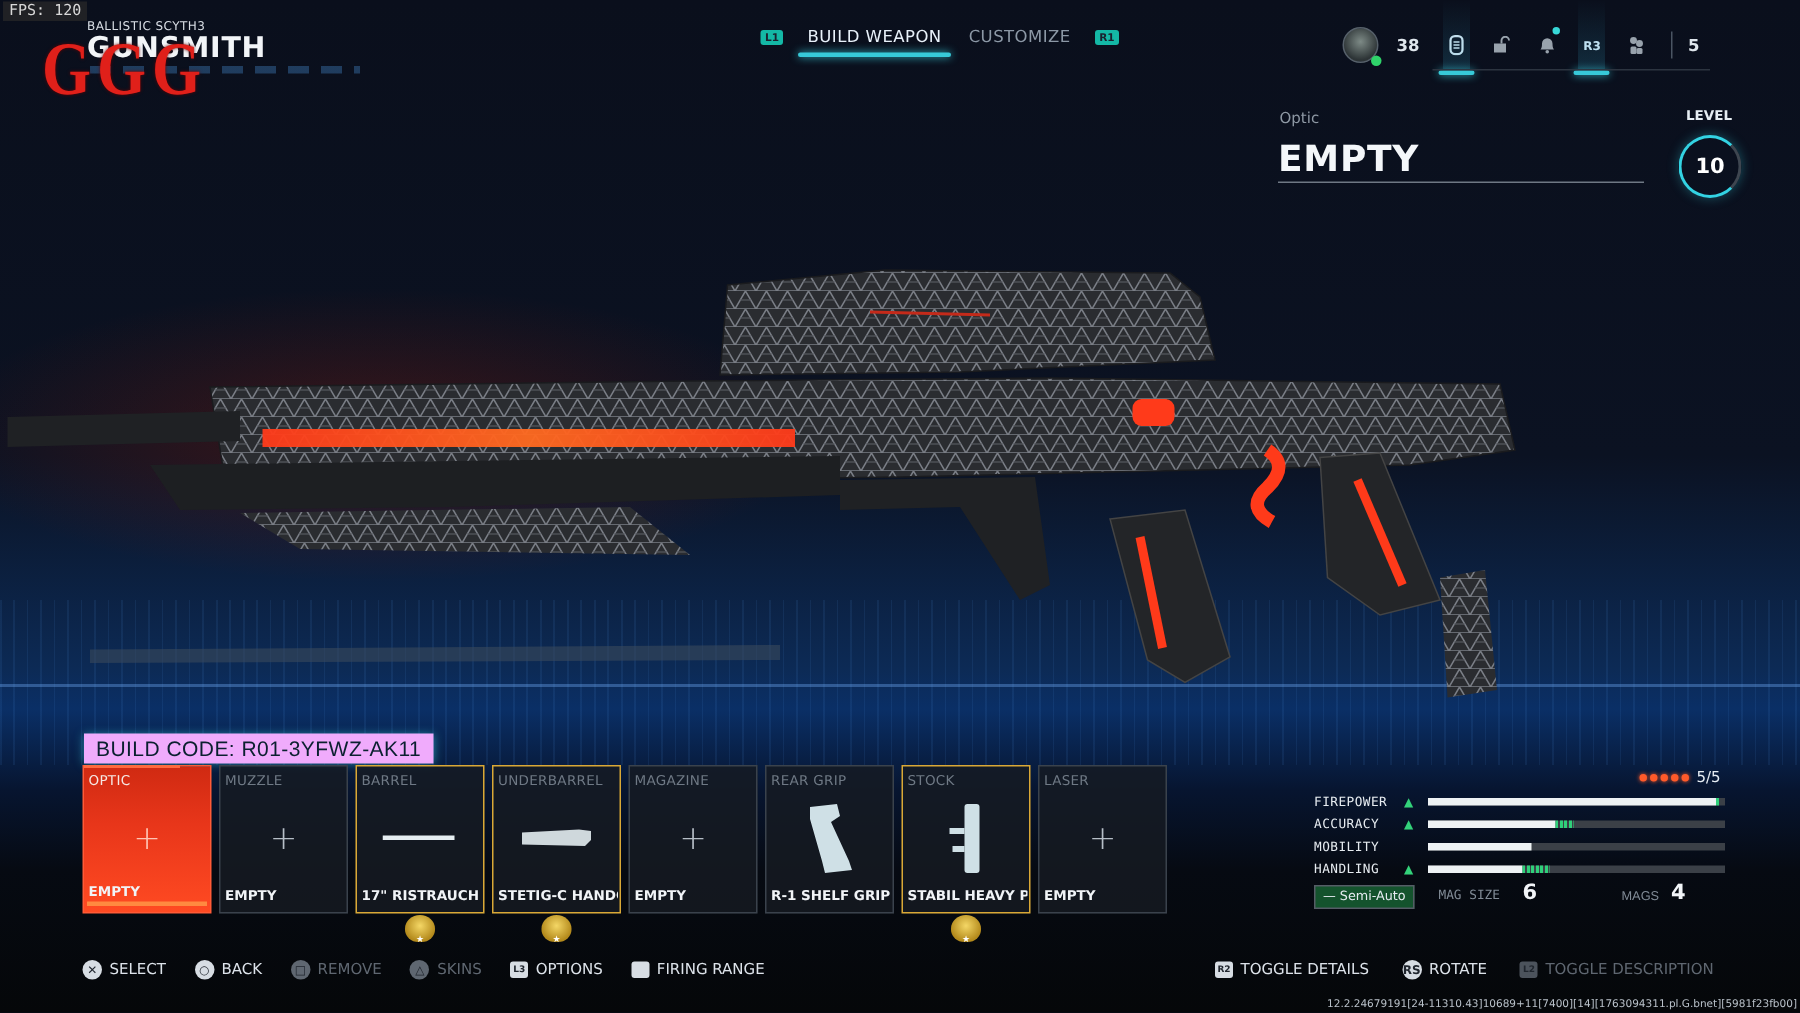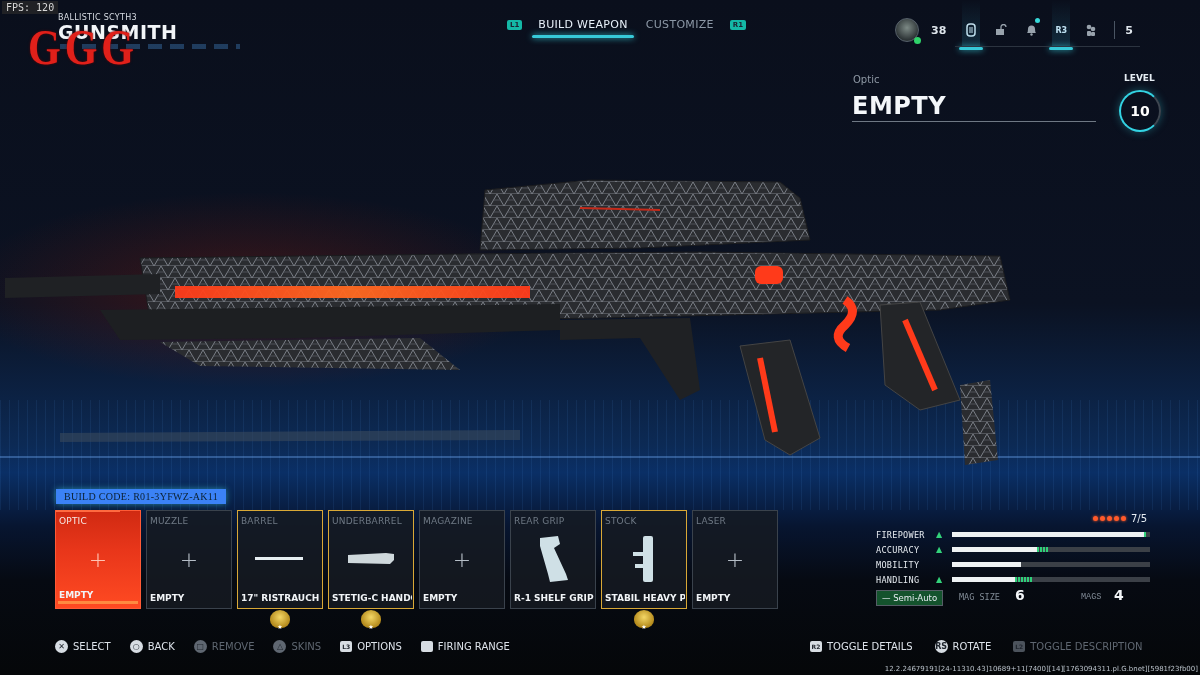--- a/index.html
+++ b/index.html
@@ -47,22 +47,22 @@
   .slot-label { position: absolute; left: 853px; top: 74px; font-size: 10px; color: #8e98a4; }
   .slot-value { position: absolute; left: 852px; top: 92px; font-size: 24px; font-weight: bold; color: #f4f7fa; letter-spacing: .5px; }
   .slot-line { position: absolute; left: 852px; top: 121px; width: 244px; height: 1px; background: #6f7884; }
   .level-label { position: absolute; left: 1124px; top: 73px; font-size: 9px; font-weight: bold; color: #e6edf3; }
   .level-ring { position: absolute; left: 1119px; top: 90px; width: 42px; height: 42px; border-radius: 50%;
     border: 2px solid #3e4650; border-top-color: #33d3e3; border-left-color: #33d3e3; border-bottom-color: #33d3e3;
     display: flex; align-items: center; justify-content: center; font-weight: bold; font-size: 14px; color: #fff; box-shadow: 0 0 8px rgba(51,211,227,.35); }
 
   .gun { position: absolute; left: 0; top: 170px; width: 1050px; height: 300px; }
 
-  .build-code { position: absolute; left: 56px; top: 489px; background: #3b82f6; color: #0b2030; font-family: Liberation Serif, serif;
-    font-size: 10px; padding: 2px 8px; letter-spacing: .3px; box-shadow: 0 0 6px rgba(56,199,224,.6); }
+  .build-code { position: absolute; left: 56px; top: 489px; background: #f0abfc; color: #0b2030; font-family: Liberation Sans, sans-serif;
+    font-size: 14px; padding: 2px 8px; letter-spacing: .3px; box-shadow: 0 0 6px rgba(56,199,224,.6); }
   .tiles { position: absolute; left: 55px; top: 510px; display: flex; gap: 5px; }
   .tile { width: 86px; height: 99px; background: rgba(22,27,34,0.82); border: 1px solid #3a424c; position: relative; }
   .tile.selected { background: linear-gradient(180deg, #d02a12 0%, #e8361a 40%, #ff4a22 100%); border-color: #ff5a36; }
   .tile.selected::after { content: ""; position: absolute; left: 2px; right: 2px; bottom: 4px; height: 3px; background: #ff8a40; }
   .tile.selected::before { content: ""; position: absolute; left: 0; right: 20px; top: -1px; height: 2px; background: #ff6a40; }
   .tile.gold { border-color: #d9a836; }
   .tile .t-label { position: absolute; left: 3px; top: 5px; font-size: 9px; color: #6f7985; letter-spacing: .2px; }
   .tile.selected .t-label { color: #f6e8e4; }
   .tile .t-value { position: absolute; left: 3px; bottom: 5px; font-size: 9px; font-weight: bold; color: #f1f4f7; white-space: nowrap; overflow: hidden; width: 80px; }
   .tile.selected .t-value { bottom: 8px; }
@@ -79,21 +79,21 @@
   .stat-arrow { width: 16px; color: #33d27a; font-size: 8px; }
   .stat-bar { width: 198px; height: 5px; background: #3b4047; position: relative; }
   .stat-base { position: absolute; left: 0; top: 0; bottom: 0; background: #eef2f4; }
   .stat-bonus { position: absolute; top: 0; bottom: 0; background: repeating-linear-gradient(90deg, #2fd07a 0 2px, transparent 2px 3px); }
   .mag-dots { position: absolute; left: 1093px; top: 516px; display: flex; gap: 2px; }
   .mag-dots span { width: 5px; height: 5px; border-radius: 50%; background: #ff5a2a; box-shadow: 0 0 3px #ff5a2a; }
   .mag-count { position: absolute; left: 1131px; top: 513px; font-size: 10px; color: #e6edf3; }
   .firemode { position: absolute; left: 876px; top: 590px; background: #14532d; border: 1px solid #555d66; padding: 2px 5px; font-size: 8.5px; color: #e5ebf0; }
   .mag-size-lbl { position: absolute; left: 959px; top: 592px; font-family: "DejaVu Sans Mono", monospace; font-size: 8.5px; color: #818b96; }
   .mag-size-val { position: absolute; left: 1015px; top: 587px; font-size: 14px; font-weight: bold; color: #f2f5f8; }
-  .mags-lbl { position: absolute; left: 1081px; top: 592px; font-family: Liberation Mono, monospace; font-size: 8.5px; color: #818b96; }
+  .mags-lbl { position: absolute; left: 1081px; top: 592px; font-family: Liberation Sans, sans-serif; font-size: 8.5px; color: #818b96; }
   .mags-val { position: absolute; left: 1114px; top: 587px; font-size: 14px; font-weight: bold; color: #f2f5f8; }
 
   .hints-left { position: absolute; left: 55px; top: 640px; display: flex; gap: 19px; align-items: center; }
   .hints-right { position: absolute; left: 810px; top: 640px; display: flex; gap: 22px; align-items: center; }
   .hint { display: flex; align-items: center; gap: 5px; font-size: 10px; color: #dde3ea; }
   .hint.dim { color: #5f6771; }
   .hint .glyph { width: 13px; height: 13px; border-radius: 50%; background: #d7dde3; color: #20262e; font-size: 8px; display: flex; align-items: center; justify-content: center; font-weight: bold; }
   .hint.dim .glyph { background: #5f6771; }
   .hint .sq { border-radius: 2px; width: 12px; height: 11px; background: #d7dde3; color: #20262e; font-size: 6px; display: flex; align-items: center; justify-content: center; font-weight: bold; }
   .hint.dim .sq { background: #4c535c; }
@@ -266,21 +266,21 @@
   </div>
 </div>
 
 <div class="mag-dots">
     <span></span>
     <span></span>
     <span></span>
     <span></span>
     <span></span>
   </div>
-<div class="mag-count">7/5</div>
+<div class="mag-count">5/5</div>
 
 <div class="stats">
   <div class="stat-row">
     <span class="stat-name">FIREPOWER</span>
     <span class="stat-arrow">▲</span>
     <div class="stat-bar">
         <div class="stat-base" style="width:97%"></div>
         <div class="stat-bonus" style="left:97%;width:1%"></div>
       </div>
   </div>

